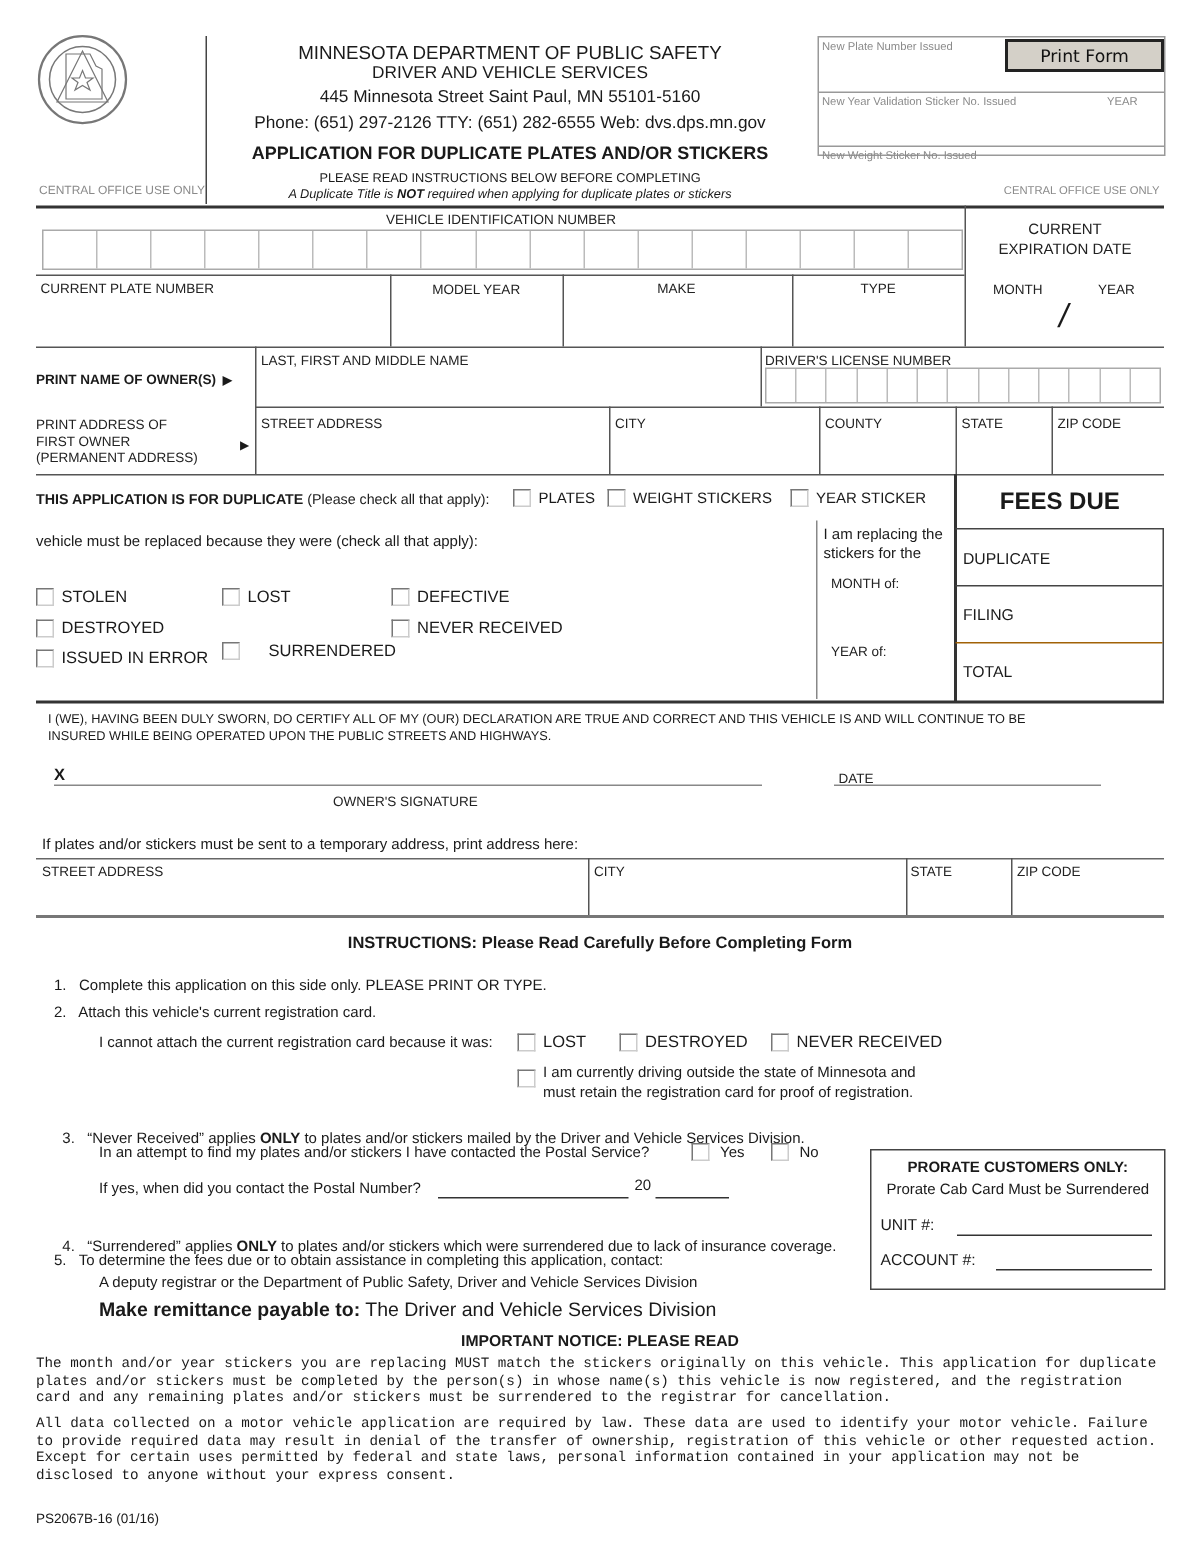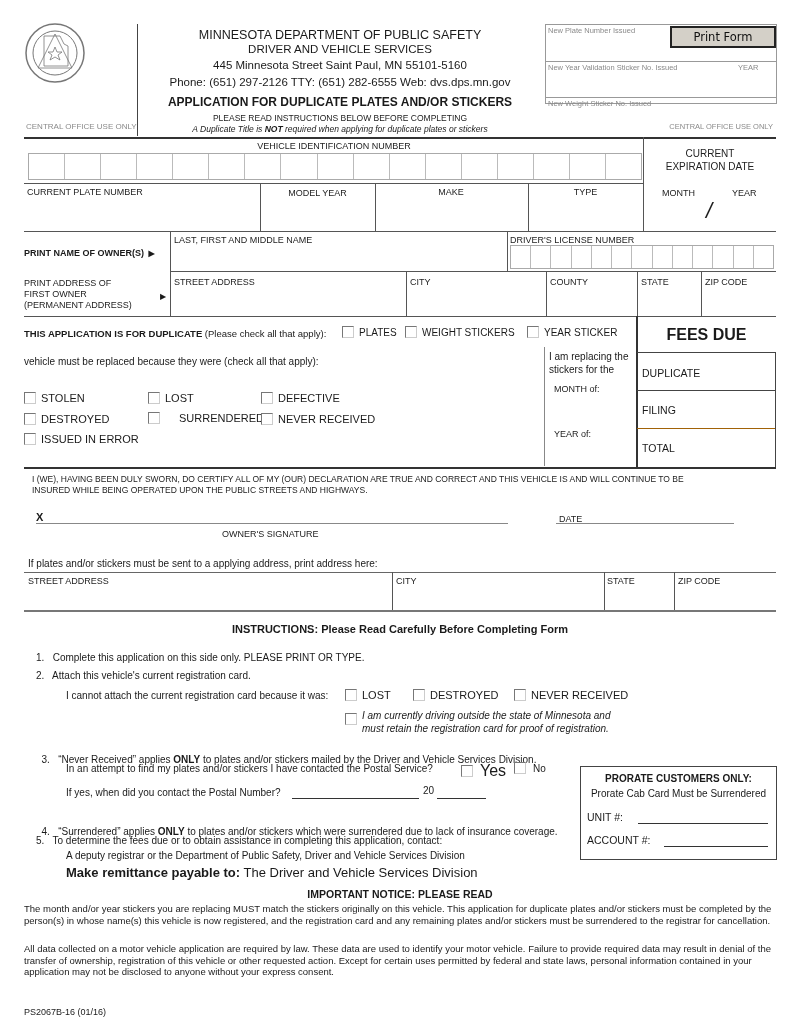--- a/index.html
+++ b/index.html
@@ -12,21 +12,21 @@
   .hline.thick { border-top: 2px solid #333; }
   .vline { position: absolute; width: 0; border-left: 1px solid #555; }
   .vline.thick { border-left: 2px solid #333; }
   .cb { display: inline-block; width: 12px; height: 12px; border-top: 1.5px solid #777; border-left: 1.5px solid #777; border-right: 1px solid #ccc; border-bottom: 1px solid #ccc; background: #fff; vertical-align: middle; cursor: pointer; }
   .cbrow { position: absolute; font-size: 11px; display: flex; align-items: center; gap: 5px; white-space: nowrap; }
   .boxrow { position: absolute; display: flex; border: 1px solid #aaa; }
   .boxrow span { flex: 1; border-right: 1px solid #bbb; cursor: text; }
   .boxrow span:last-child { border-right: none; }
   .field { position: absolute; cursor: text; }
   .uline { position: absolute; border-bottom: 1px solid #333; cursor: text; }
-  p.txt { position: absolute; font-size: 10px; line-height: 12.5px; }
+  p.txt { position: absolute; font-size: 10px; line-height: 12.5px; font-family: Liberation Mono, monospace; }
 </style>
 </head>
 <body>
 
 <div class="abs" style="left:24px;top:22px;width:62px;height:62px;">
   <svg width="62" height="62" viewBox="0 0 62 62">
     <circle cx="31" cy="31" r="29" fill="none" stroke="#777" stroke-width="1.5"></circle>
     <circle cx="31" cy="31" r="22" fill="none" stroke="#777" stroke-width="1"></circle>
     <path d="M20 14 L36 14 L40 22 L44 24 L44 44 L20 44 Z" fill="none" stroke="#777" stroke-width="0.8"></path>
     <path d="M31 12 L48 46 L14 46 Z" fill="none" stroke="#777" stroke-width="0.8"></path>
@@ -187,21 +187,21 @@
     <span>LOST</span>
   </div>
 <div class="cbrow" style="left:261px;top:392px;">
     <span class="cb"></span>
     <span>DEFECTIVE</span>
   </div>
 <div class="cbrow" style="left:24px;top:413px;">
     <span class="cb"></span>
     <span>DESTROYED</span>
   </div>
-<div class="cbrow" style="left:148px;top:412px;gap:19px;">
+<div class="cbrow" style="left:148px;top:428px;gap:19px;">
     <span class="cb"></span>
     <span>SURRENDERED</span>
   </div>
 <div class="cbrow" style="left:261px;top:413px;">
     <span class="cb"></span>
     <span>NEVER RECEIVED</span>
   </div>
 <div class="cbrow" style="left:24px;top:433px;">
     <span class="cb"></span>
     <span>ISSUED IN ERROR</span>
@@ -235,21 +235,21 @@
 <div class="abs" style="left:32px;top:474px;font-size:8.5px;line-height:11px;width:740px;">
   <div>I (WE), HAVING BEEN DULY SWORN, DO CERTIFY ALL OF MY (OUR) DECLARATION ARE TRUE AND CORRECT AND THIS VEHICLE IS AND WILL CONTINUE TO BE</div>
   <div>INSURED WHILE BEING OPERATED UPON THE PUBLIC STREETS AND HIGHWAYS.</div>
 </div>
 <div class="abs" style="left:36px;top:511px;font-size:11px;font-weight:bold;">X</div>
 <div class="uline" style="left:36px;top:506px;width:472px;height:18px;border-color:#888;"></div>
 <div class="abs lbl" style="left:222px;top:529px;">OWNER'S SIGNATURE</div>
 <div class="abs lbl" style="left:527px;top:514px;margin-left:32px;">DATE</div>
 <div class="uline" style="left:556px;top:506px;width:178px;height:18px;border-color:#888;"></div>
 
-<div class="abs" style="left:28px;top:558px;font-size:10px;">If plates and/or stickers must be sent to a applying address, print address here:</div>
+<div class="abs" style="left:28px;top:558px;font-size:10px;">If plates and/or stickers must be sent to a temporary address, print address here:</div>
 <div class="hline" style="left:24px;top:572px;width:752px;border-color:#666;"></div>
 <div class="abs lbl" style="left:28px;top:576px;">STREET ADDRESS</div>
 <div class="field" style="left:26px;top:588px;width:364px;height:20px;"></div>
 <div class="vline" style="left:392px;top:572px;height:38px;"></div>
 <div class="abs lbl" style="left:396px;top:576px;">CITY</div>
 <div class="field" style="left:394px;top:588px;width:208px;height:20px;"></div>
 <div class="vline" style="left:604px;top:572px;height:38px;"></div>
 <div class="abs lbl" style="left:607px;top:576px;">STATE</div>
 <div class="field" style="left:606px;top:588px;width:66px;height:20px;"></div>
 <div class="vline" style="left:674px;top:572px;height:38px;"></div>
@@ -268,28 +268,28 @@
 <div class="cbrow" style="left:413px;top:689px;">
     <span class="cb"></span>
     <span>DESTROYED</span>
   </div>
 <div class="cbrow" style="left:514px;top:689px;">
     <span class="cb"></span>
     <span>NEVER RECEIVED</span>
   </div>
 <div class="cbrow" style="left:345px;top:710px;align-items:flex-start;">
     <span class="cb" style="margin-top:3px;"></span>
-  <span style="font-size:10px;line-height:12.5px;font-style:italic;"><span>I am currently driving outside the state of Minnesota and</span><br><span>must retain the registration card for proof of registration.</span></span>
+  <span style="font-size:10px;line-height:12.5px;"><span>I am currently driving outside the state of Minnesota and</span><br><span>must retain the registration card for proof of registration.</span></span>
 </div>
 
 <div class="abs" style="left:36px;top:743px;font-size:10px;white-space:pre;">
   <span>3.   “Never Received” applies </span><b>ONLY</b><span> to plates and/or stickers mailed by the Driver and Vehicle Services Division.</span>
 </div>
 <div class="abs" style="left:66px;top:763px;font-size:10px;">In an attempt to find my plates and/or stickers I have contacted the Postal Service?</div>
-<div class="cbrow" style="left:461px;top:762px;font-size:16px;">
+<div class="cbrow" style="left:461px;top:762px;font-size:10px;">
     <span class="cb"></span>
     <span style="margin-left:2px;">Yes</span>
   </div>
 <div class="cbrow" style="left:514px;top:762px;font-size:10px;">
     <span class="cb"></span>
     <span style="margin-left:2px;">No</span>
   </div>
 <div class="abs" style="left:66px;top:787px;font-size:10px;">If yes, when did you contact the Postal Number?</div>
 <div class="uline" style="left:292px;top:786px;width:127px;height:13px;"></div>
 <div class="abs" style="left:423px;top:785px;font-size:10px;">20</div>

